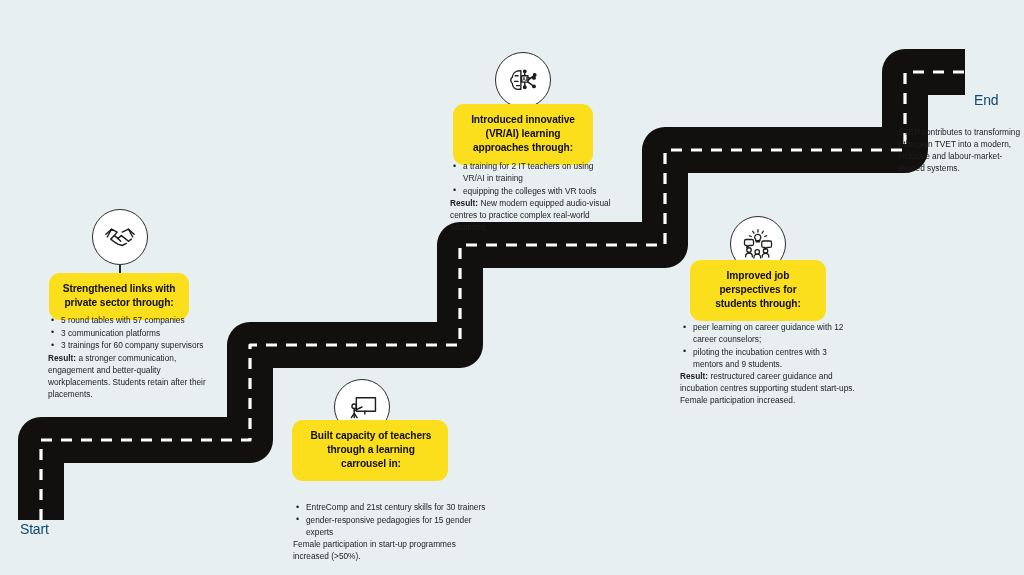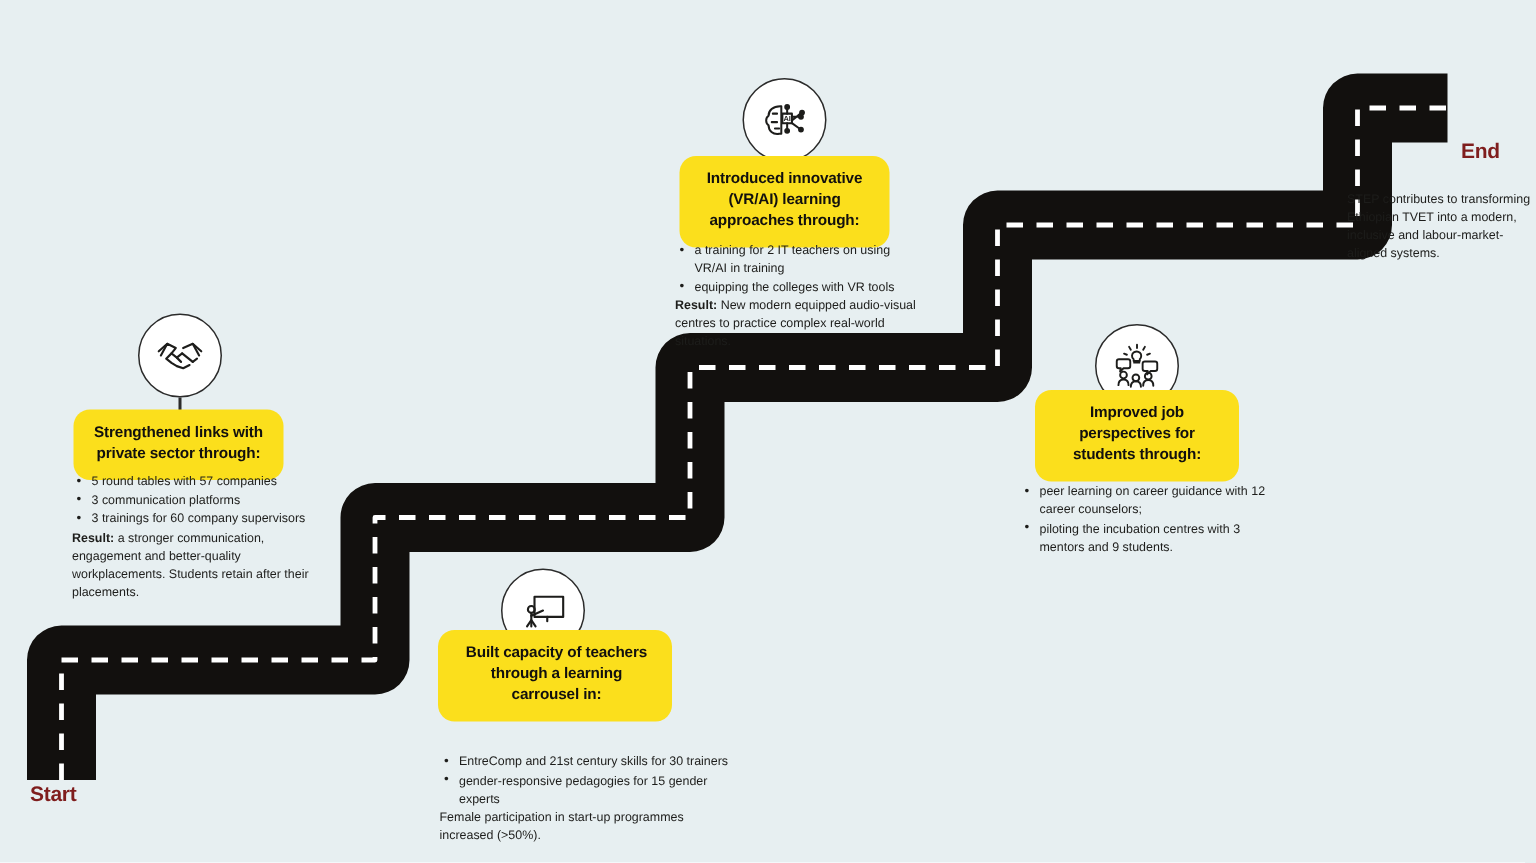--- a/index.html
+++ b/index.html
@@ -27,22 +27,22 @@
   
   #road-svg {
     position: absolute;
     left: 0; top: 0;
     width: 1024px; height: 575px;
   }
   
   .terminus-label {
     position: absolute;
     font-size: 14px;
-    font-weight: bold;
-    color: #7f1d1d;
+    font-weight: normal;
+    color: #0c4a6e;
     letter-spacing: -0.2px;
   }
   #start-label { left: 20px; top: 521px; }
   #end-label   { left: 974px; top: 92px; }
 
   
   .station { position: absolute; }
 
   .station-icon {
     position: absolute;
@@ -237,16 +237,17 @@
         <path d="M29.5 41.5 C29.5 38 31.5 36.5 34 36.5 C36.5 36.5 38.5 38 38.5 41.5"></path>
       </svg>
     </div>
     <div class="station-stem" style="left:758.2px; top:272px; height:12px;"></div>
     <div class="callout" style="left:690px; top:260px; width:136px;">Improved job perspectives for students through:</div>
     <div class="body-text" style="left:680px; top:321px; width:175px;">
       <ul>
         <li>peer learning on career guidance with 12 career counselors;</li>
         <li>piloting the incubation centres with 3 mentors and 9 students.</li>
       </ul>
+      <div class="result-block"><span class="result-lbl">Result:</span><span> restructured career guidance and incubation centres supporting student start-ups. Female participation increased.</span></div>
     </div>
   </div>
 
 </div>
 
 </body></html>

